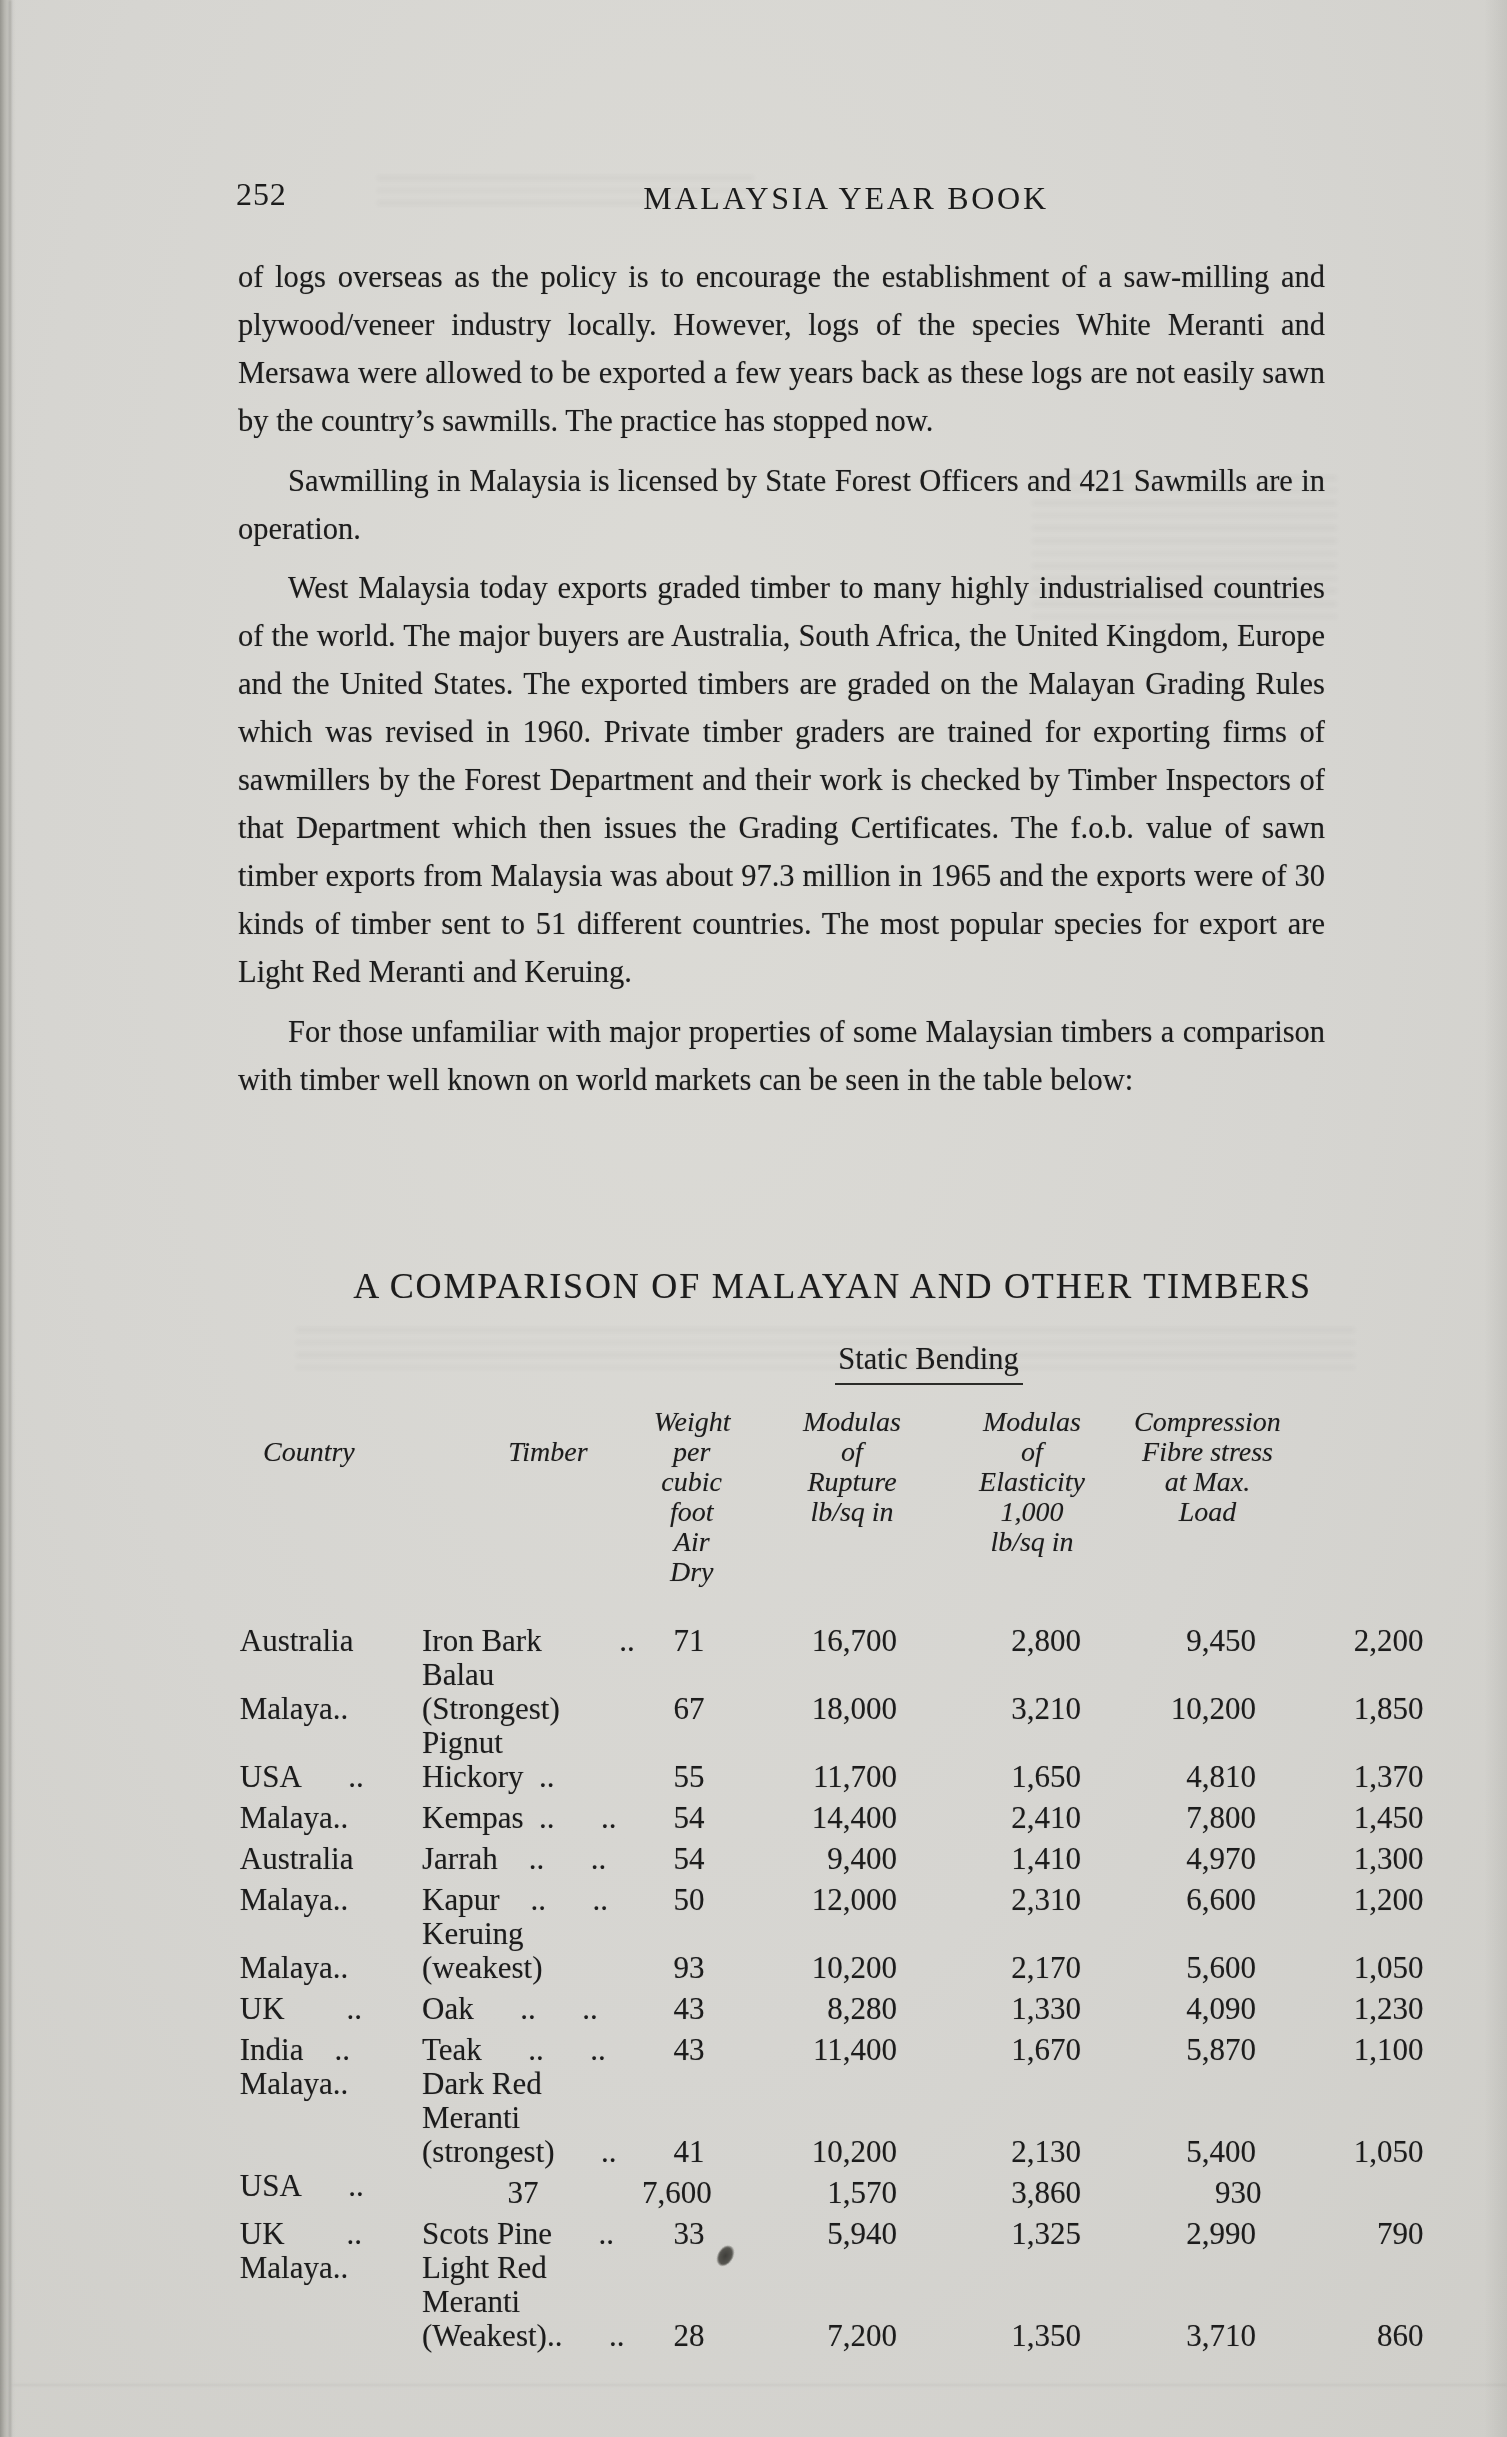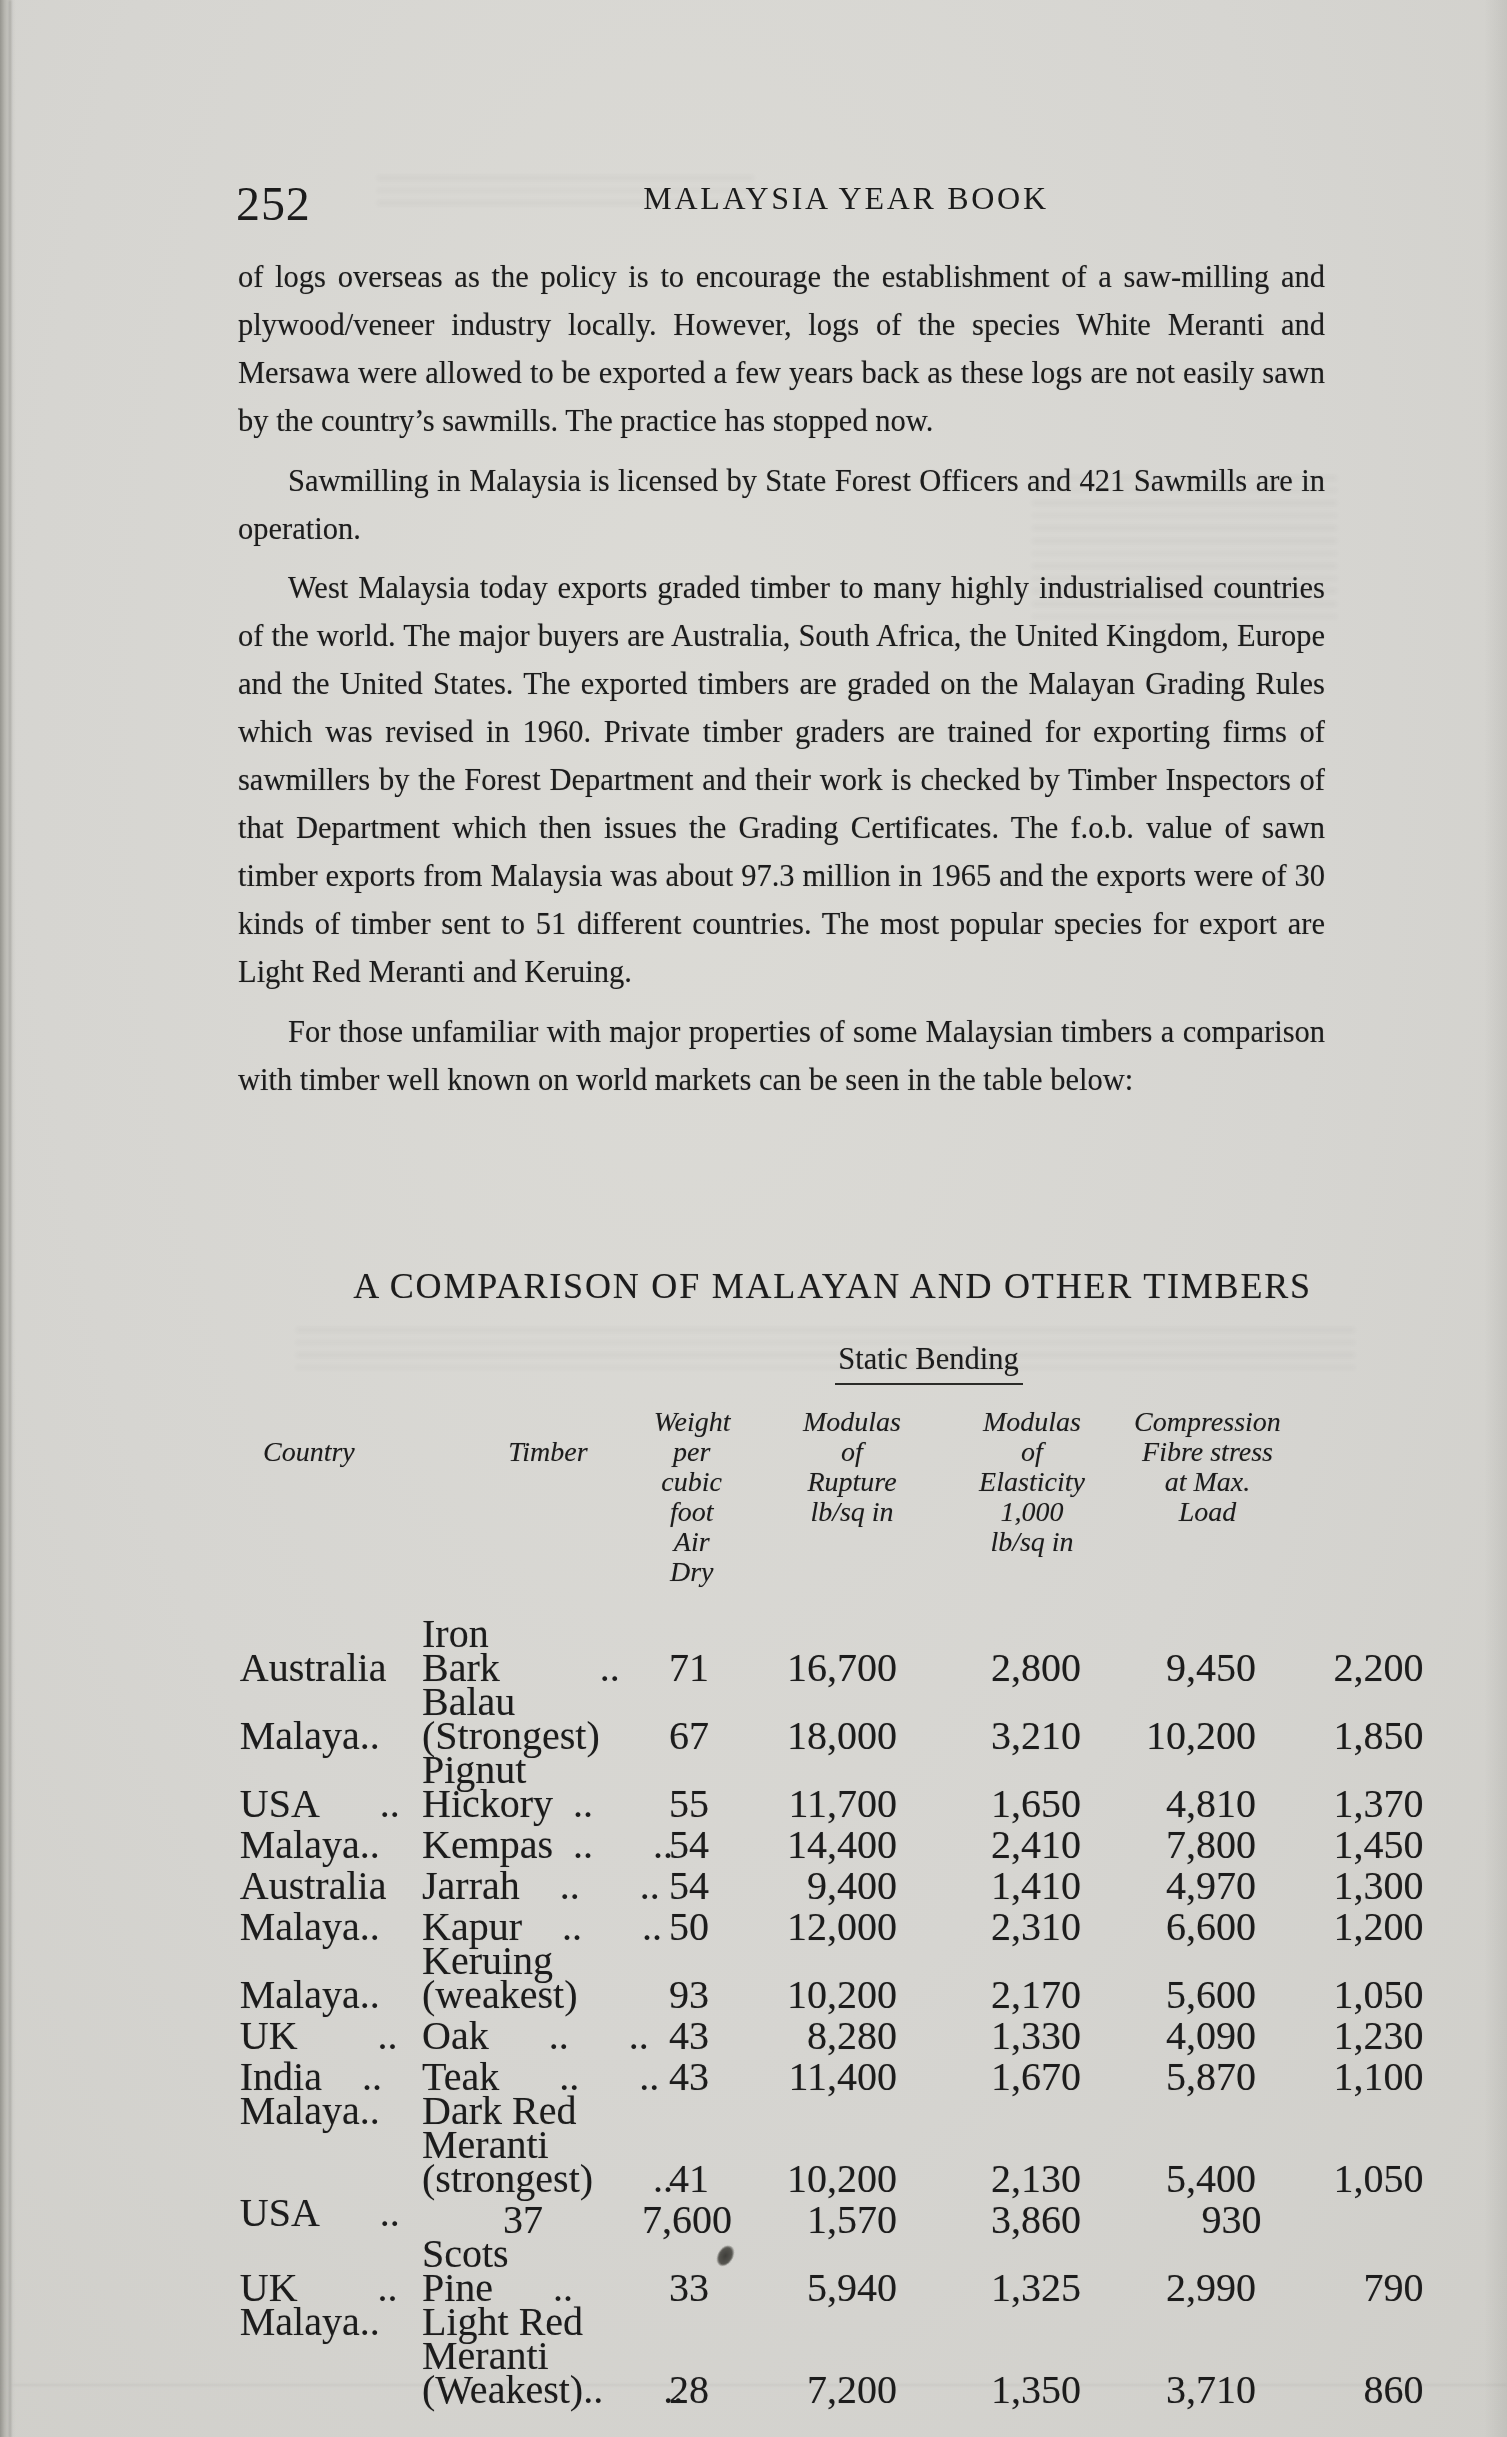--- a/index.html
+++ b/index.html
@@ -36,21 +36,21 @@
   }
   .smudge{
     position:absolute;left:718px;top:2245px;width:15.3px;height:21.5px;
     background:radial-gradient(ellipse at 50% 50%, #3f3e3a 0%, #55544f 55%, rgba(85,84,79,0) 78%);
     border-radius:50% 40% 55% 45%;transform:rotate(28deg);filter:blur(0.5px);
   }
   
   .page-header{position:absolute;top:176px;left:0;right:0;height:43px;}
   .page-number{
     position:absolute;left:236px;top:0;
-    font-size:48px;letter-spacing:0.9px;
+    font-size:32px;letter-spacing:0.9px;
   }
   .running-title{
     position:absolute;left:846px;top:3.6px;transform:translateX(-50%);
     font-size:32px;letter-spacing:2.7px;white-space:nowrap;
   }
   
   .body-text{
     position:absolute;left:238px;top:253px;width:1087px;
     font-size:30.5px;line-height:48px;text-align:justify;
     text-shadow:0 0 0.9px rgba(28,28,28,0.35);
@@ -80,21 +80,21 @@
     font-style:italic;font-size:28px;line-height:30px;
   }
   .col-headers > div{white-space:pre-line;text-align:center;}
   .h-country{text-align:left !important;padding-left:25px;padding-top:30px;}
   .h-timber{transform:translateX(34px);padding-top:30px;}
   .h-weight{transform:translateX(11.7px);}
   .h-rupture{transform:translateX(40px);}
   .h-elasticity{transform:translateX(34px);}
   .h-compression{transform:translateX(30px);}
   .h-shear{transform:translateX(40px);}
-  .t-rows{margin-top:30.5px;font-size:40px;}
+  .t-rows{margin-top:30.5px;font-size:31px;}
   .t-row{
     display:grid;align-items:end;min-height:41px;
     grid-template-columns:148px 256px 76px 188px 184px 175px 162px;
     line-height:34px;
   }
   .t-row.tall .c-country{align-self:start;}
   .c-country{padding-left:1.8px;white-space:pre-line;}
   .c-timber{white-space:pre-line;margin-left:36px;}
   .c-weight{text-align:center;padding-left:18px;}
   .c-rupture,.c-elasticity,.c-compression{text-align:right;padding-right:9px;}

